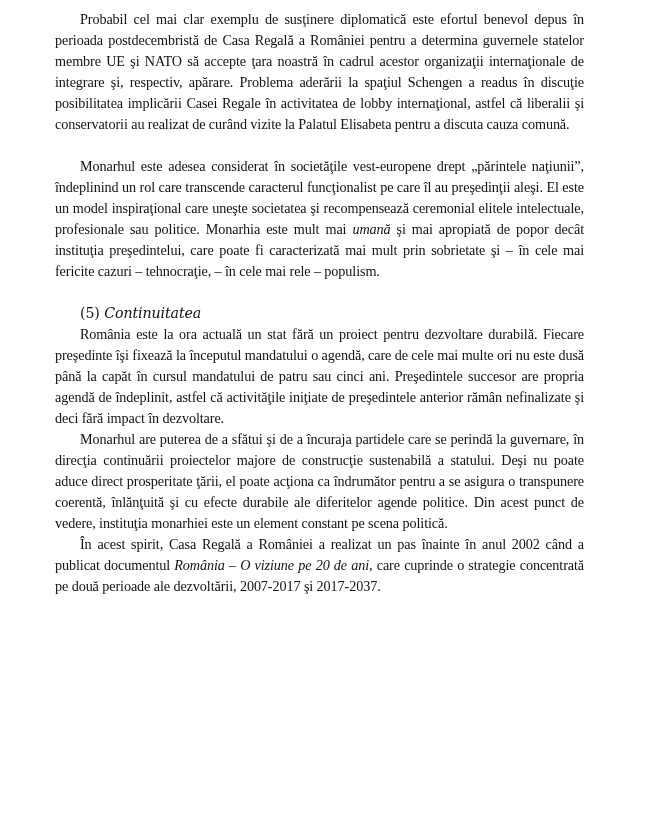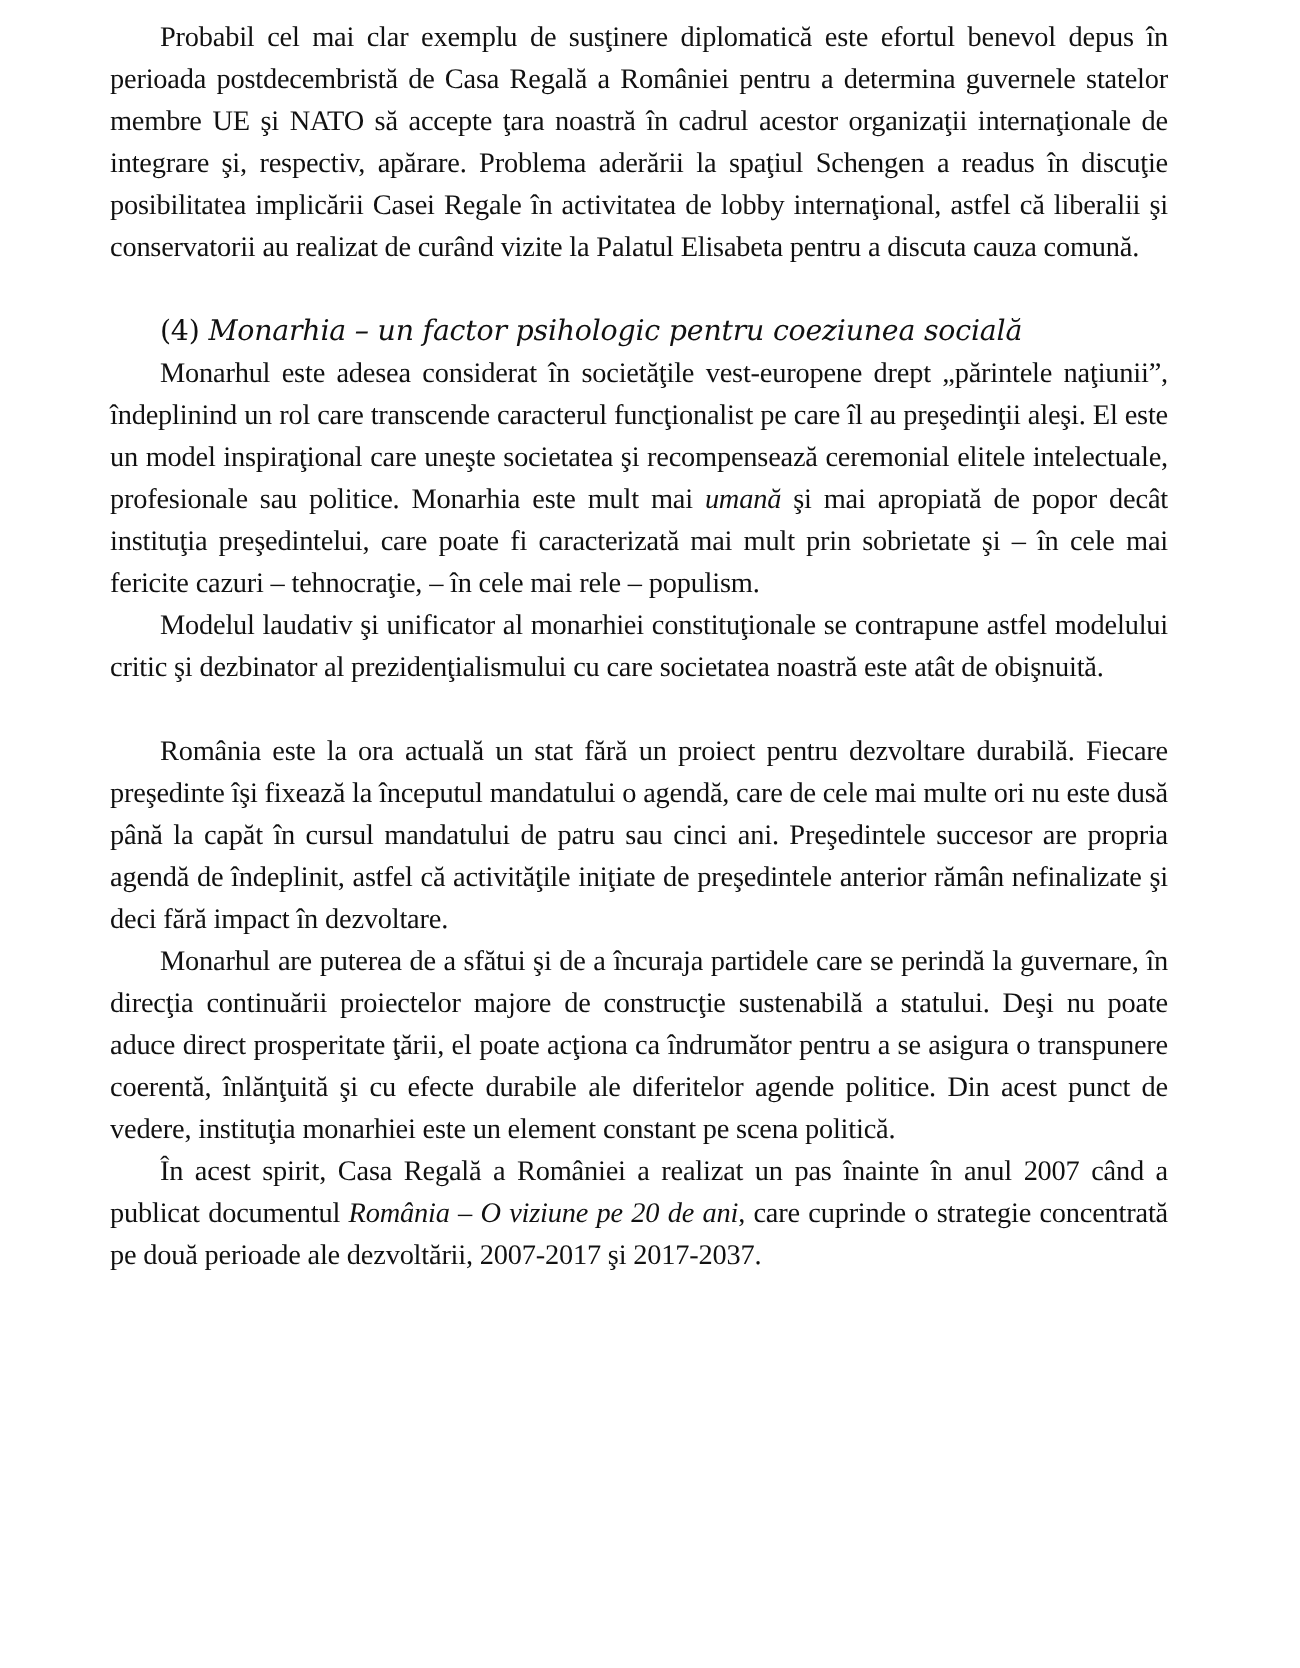--- a/index.html
+++ b/index.html
@@ -44,28 +44,27 @@
   </style>
 </head>
 <body>
 
 <div class="page">
 
   <p class="para">Probabil cel mai clar exemplu de susţinere diplomatică este efortul benevol depus în perioada postdecembristă de Casa Regală a României pentru a determina guvernele statelor membre UE şi NATO să accepte ţara noastră în cadrul acestor organizaţii internaţionale de integrare şi, respectiv, apărare. Problema aderării la spaţiul Schengen a readus în discuţie posibilitatea implicării Casei Regale în activitatea de lobby internaţional, astfel că liberalii şi conservatorii au realizat de curând vizite la Palatul Elisabeta pentru a discuta cauza comună.</p>
 
   <div class="section-gap"></div>
 
-  <p class="heading"><span>(4)</span> <em>Monarhia – un factor psihologic pentru coeziunea socială</em></p>
 
   <p class="para"><span>Monarhul este adesea considerat în societăţile vest-europene drept „părintele naţiunii”, îndeplinind un rol care transcende caracterul funcţionalist pe care îl au preşedinţii aleşi. El este un model inspiraţional care uneşte societatea şi recompensează ceremonial elitele intelectuale, profesionale sau politice. Monarhia este mult mai </span><em>umană</em><span> şi mai apropiată de popor decât instituţia preşedintelui, care poate fi caracterizată mai mult prin sobrietate şi – în cele mai fericite cazuri – tehnocraţie, – în cele mai rele – populism.</span></p>
 
-  <p class="para">Modelul laudativ şi unificator al monarhiei constituţionale se contrapune astfel modelului critic şi dezbinator al prezidenţialismului cu care societatea noastră este atât de obişnuită.</p>
 
   <div class="section-gap"></div>
 
+  <p class="heading"><span>(5)</span> <em>Continuitatea</em></p>
 
   <p class="para">România este la ora actuală un stat fără un proiect pentru dezvoltare durabilă. Fiecare preşedinte îşi fixează la începutul mandatului o agendă, care de cele mai multe ori nu este dusă până la capăt în cursul mandatului de patru sau cinci ani. Preşedintele succesor are propria agendă de îndeplinit, astfel că activităţile iniţiate de preşedintele anterior rămân nefinalizate şi deci fără impact în dezvoltare.</p>
 
   <p class="para">Monarhul are puterea de a sfătui şi de a încuraja partidele care se perindă la guvernare, în direcţia continuării proiectelor majore de construcţie sustenabilă a statului. Deşi nu poate aduce direct prosperitate ţării, el poate acţiona ca îndrumător pentru a se asigura o transpunere coerentă, înlănţuită şi cu efecte durabile ale diferitelor agende politice. Din acest punct de vedere, instituţia monarhiei este un element constant pe scena politică.</p>
 
-  <p class="para"><span>În acest spirit, Casa Regală a României a realizat un pas înainte în anul 2007 când a publicat documentul </span><em>România – O viziune pe 20 de ani</em><span>, care cuprinde o strategie concentrată pe două perioade ale dezvoltării, 2007-2017 şi 2017-2037.</span></p>
+  <p class="para"><span>În acest spirit, Casa Regală a României a realizat un pas înainte în anul 2002 când a publicat documentul </span><em>România – O viziune pe 20 de ani</em><span>, care cuprinde o strategie concentrată pe două perioade ale dezvoltării, 2007-2017 şi 2017-2037.</span></p>
 
 </div>
 
 </body></html>

